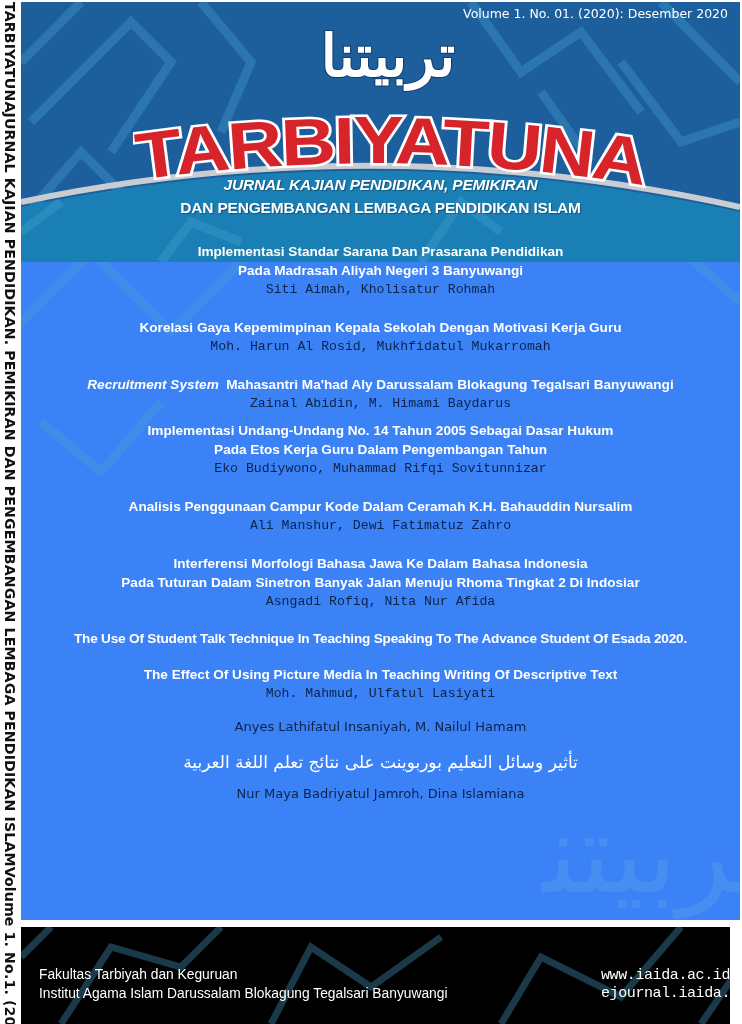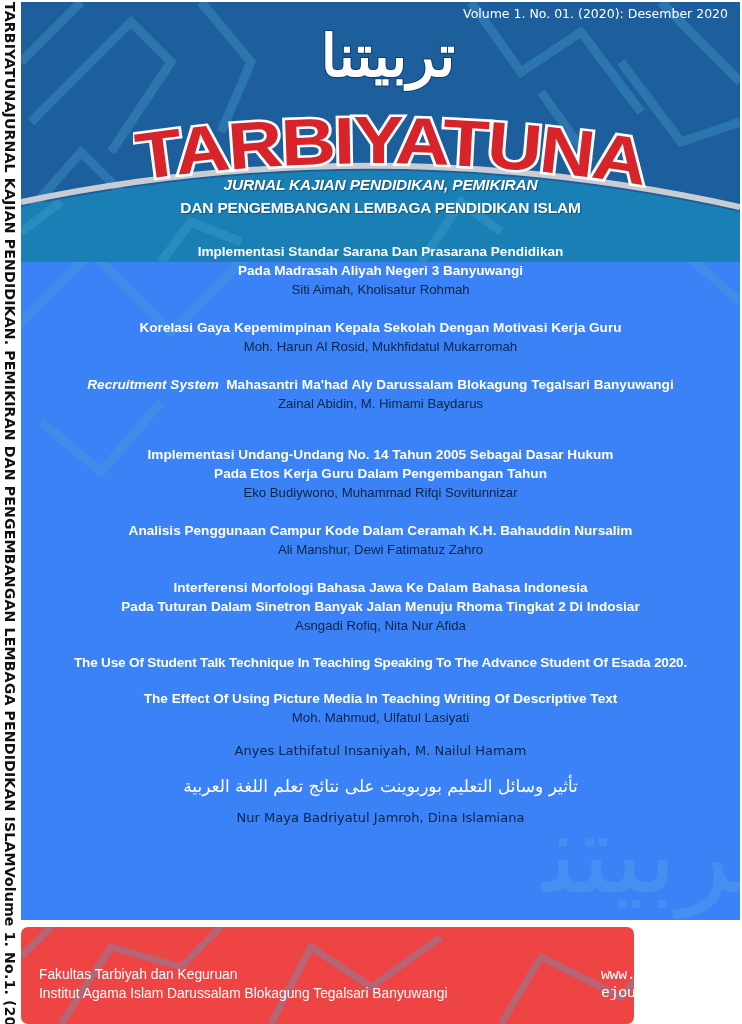--- a/index.html
+++ b/index.html
@@ -57,33 +57,33 @@
 
   .articles { position: absolute; left: 0; top: 240px; width: 100%; }
   .article { text-align: center; margin-bottom: 18px; }
   .a-title {
     color: #ffffff; font-weight: bold; font-size: 13.6px; line-height: 19px;
     font-family: "Liberation Sans", sans-serif; letter-spacing: 0px;
   }
   .a-title i { font-style: italic; font-weight: bold; }
   .a-authors {
     color: #0c2447; font-size: 13.2px; line-height: 19px;
-    font-family: Liberation Sans, sans-serif;
+    font-family: Liberation Mono, monospace;
   }
   .ar-title {
     color: #ffffff; font-size: 17px; line-height: 24px;
     font-family: "DejaVu Serif", serif; direction: rtl;
   }
   .ar-authors { color: #0c2447; font-size: 13px; margin-top: 10px; font-family: "DejaVu Sans", sans-serif; }
 
   .watermark { position: absolute; left: 520px; top: 760px; width: 200px; height: 160px; opacity: 0.18; }
 
   .footer {
-    position: absolute; left: 21px; top: 927px; width: 613px; height: 97px;
-    background: #ef4444; overflow: hidden; border-radius: 7px;
+    position: absolute; left: 21px; top: 927px; width: 709px; height: 97px;
+    background: #000000; overflow: hidden;
   }
   .footer .inst {
     position: absolute; left: 18px; top: 38px; color: #ffffff;
     font-size: 13.8px; line-height: 19px; font-family: "Liberation Sans", sans-serif;
   }
   .footer .links {
     position: absolute; left: 580px; top: 40px; color: #ffffff;
     font-size: 15px; line-height: 18px; font-family: Liberation Mono, monospace;
     letter-spacing: -0.4px;
   }
@@ -154,21 +154,21 @@
   <div class="articles">
     <div class="article" style="margin-bottom:19px">
       <div class="a-title">Implementasi Standar Sarana Dan  Prasarana Pendidikan</div>
       <div class="a-title">Pada Madrasah Aliyah Negeri 3 Banyuwangi</div>
       <div class="a-authors">Siti Aimah, Kholisatur Rohmah</div>
     </div>
     <div class="article" style="margin-bottom:19px">
       <div class="a-title">Korelasi Gaya Kepemimpinan Kepala Sekolah Dengan Motivasi Kerja Guru</div>
       <div class="a-authors">Moh. Harun Al Rosid, Mukhfidatul Mukarromah</div>
     </div>
-    <div class="article" style="margin-bottom:32px">
+    <div class="article" style="margin-bottom:8px">
       <div class="a-title"><i>Recruitment System</i><span style="white-space:pre">  Mahasantri Ma'had Aly Darussalam Blokagung Tegalsari Banyuwangi</span></div>
       <div class="a-authors">Zainal Abidin, M. Himami Baydarus</div>
     </div>
     <div class="article" style="margin-bottom:19px">
       <div class="a-title">Implementasi Undang-Undang No. 14 Tahun 2005 Sebagai Dasar Hukum</div>
       <div class="a-title">Pada Etos Kerja Guru Dalam Pengembangan Tahun</div>
       <div class="a-authors">Eko Budiywono, Muhammad Rifqi Sovitunnizar</div>
     </div>
     <div class="article" style="margin-bottom:19px">
       <div class="a-title">Analisis Penggunaan Campur Kode Dalam Ceramah  K.H. Bahauddin Nursalim</div>

